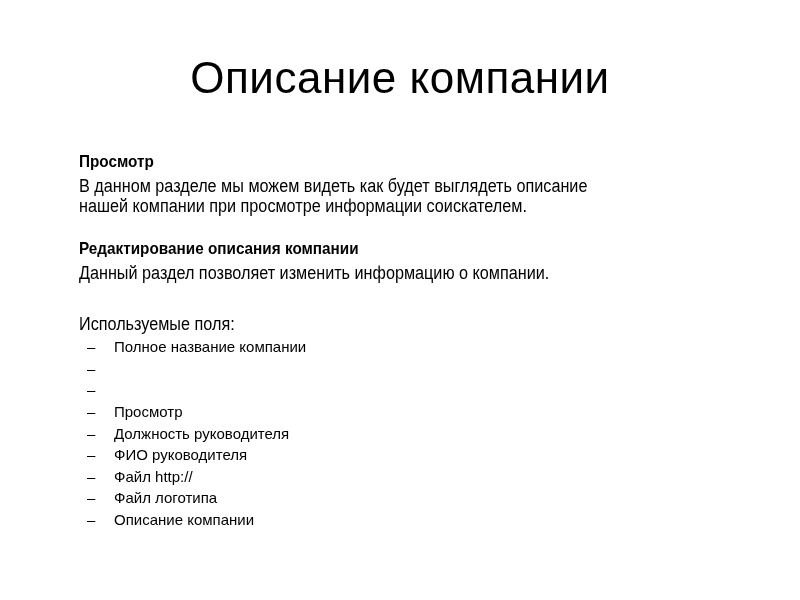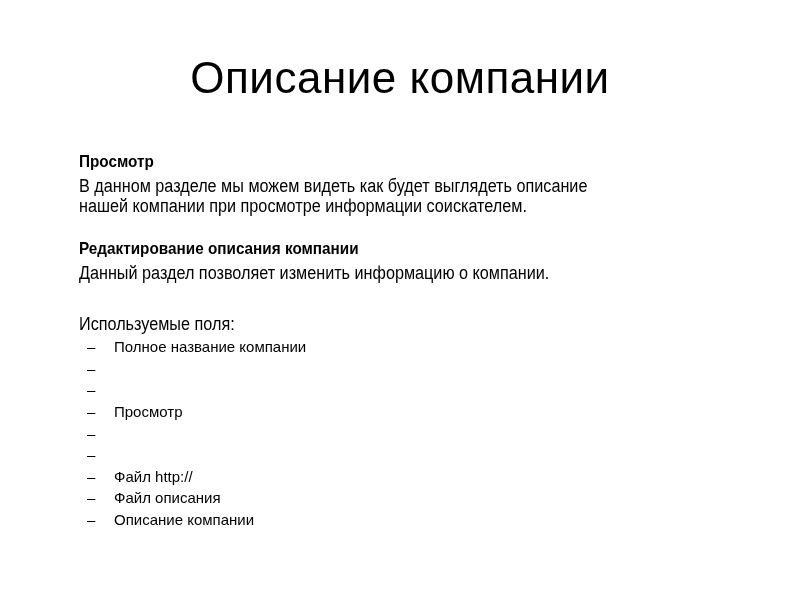--- a/index.html
+++ b/index.html
@@ -119,31 +119,33 @@
         </li>
       <li class="field-item">
           <span class="dash">–</span>
         </li>
       <li class="field-item">
           <span class="dash">–</span>
           <span>Просмотр</span>
         </li>
       <li class="field-item">
           <span class="dash">–</span>
+          <span>Должность руководителя</span>
         </li>
       <li class="field-item">
           <span class="dash">–</span>
+          <span>ФИО руководителя</span>
         </li>
       <li class="field-item">
           <span class="dash">–</span>
           <span>Файл http://</span>
         </li>
       <li class="field-item">
           <span class="dash">–</span>
-          <span>Файл описания</span>
+          <span>Файл логотипа</span>
         </li>
       <li class="field-item">
           <span class="dash">–</span>
           <span>Описание компании</span>
         </li>
     </ul>
   </div>
 </div>
 
 </body></html>

